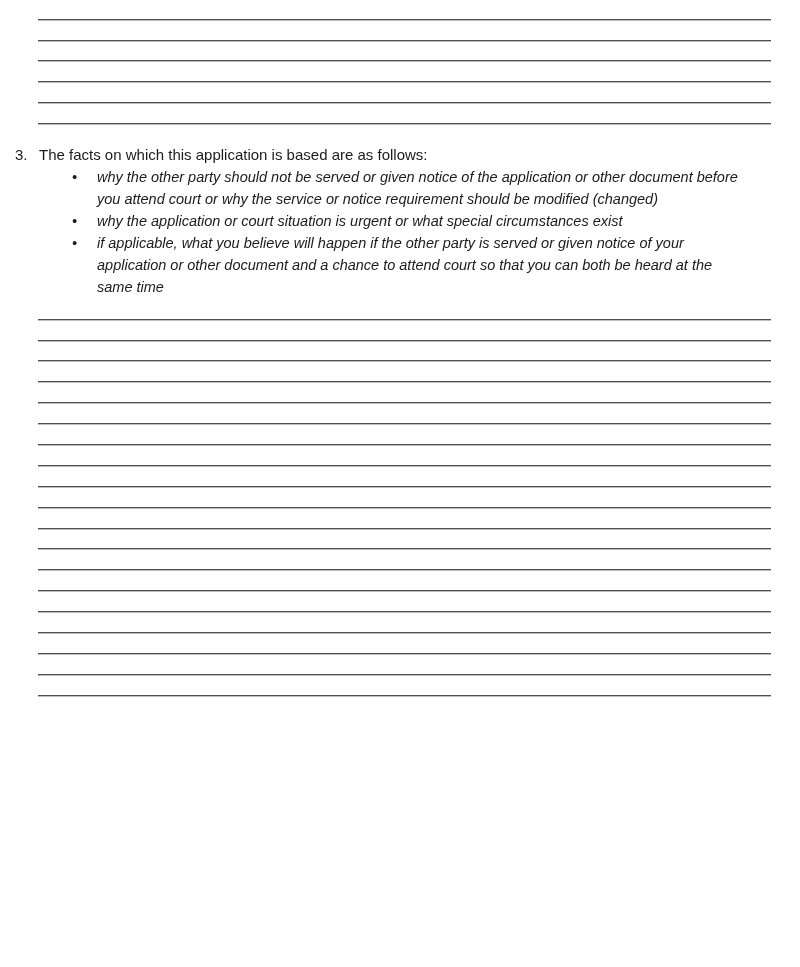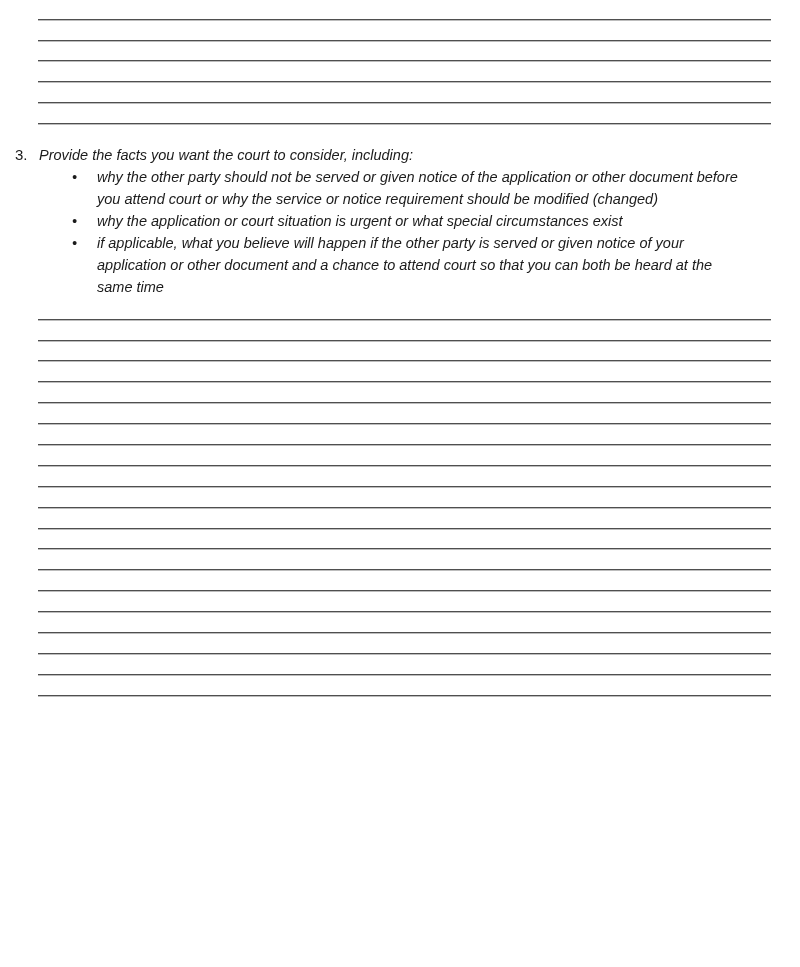--- a/index.html
+++ b/index.html
@@ -78,21 +78,21 @@
   <div class="line-slot"></div>
       <div class="line-slot"></div>
       <div class="line-slot"></div>
       <div class="line-slot"></div>
       <div class="line-slot"></div>
     </div>
 
   <div class="item">
     <div class="num">3.</div>
     <div class="content">
-      <div class="instruction">Provide the facts you want the court to consider, including:</div>
+      <div class="heading">The facts on which this application is based are as follows:</div>
       <div class="bullets">
         <div class="bullet">
           <span class="dot">•</span>
           <span class="btext">why the other party should not be served or given notice of the application or other document before
 you attend court or why the service or notice requirement should be modified (changed)</span>
         </div>
         <div class="bullet">
           <span class="dot">•</span>
           <span class="btext">why the application or court situation is urgent or what special circumstances exist</span>
         </div>

